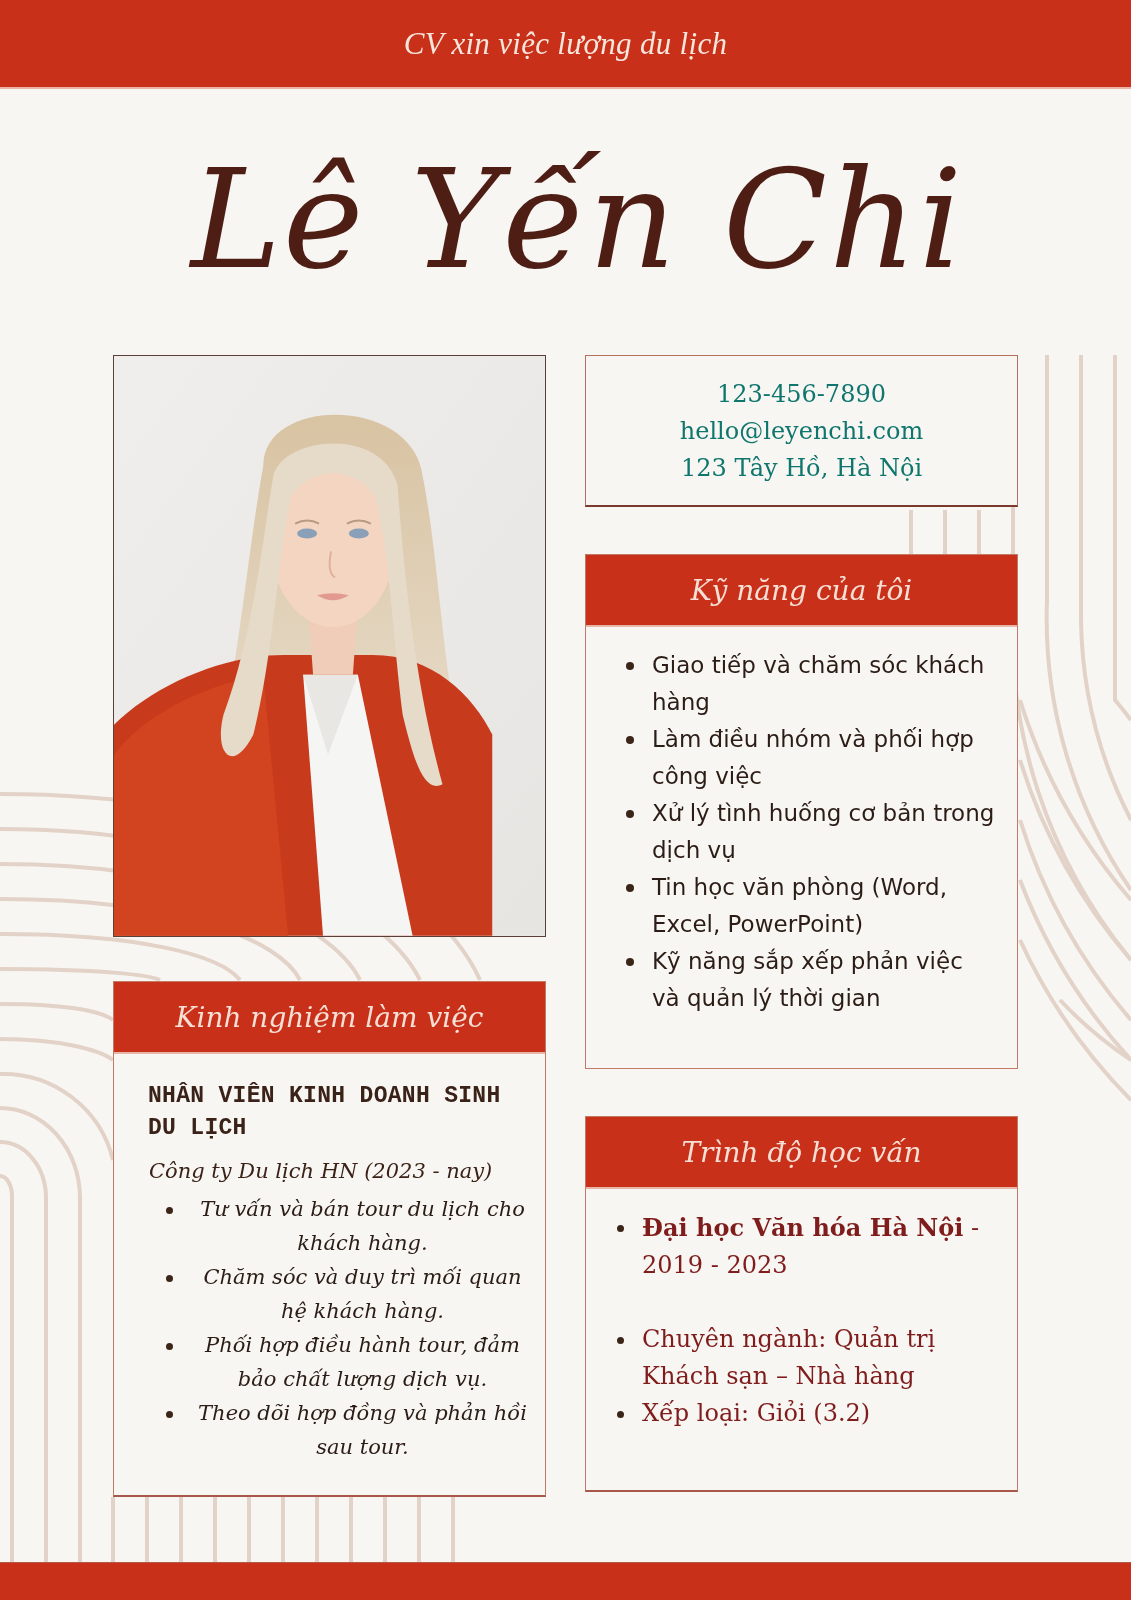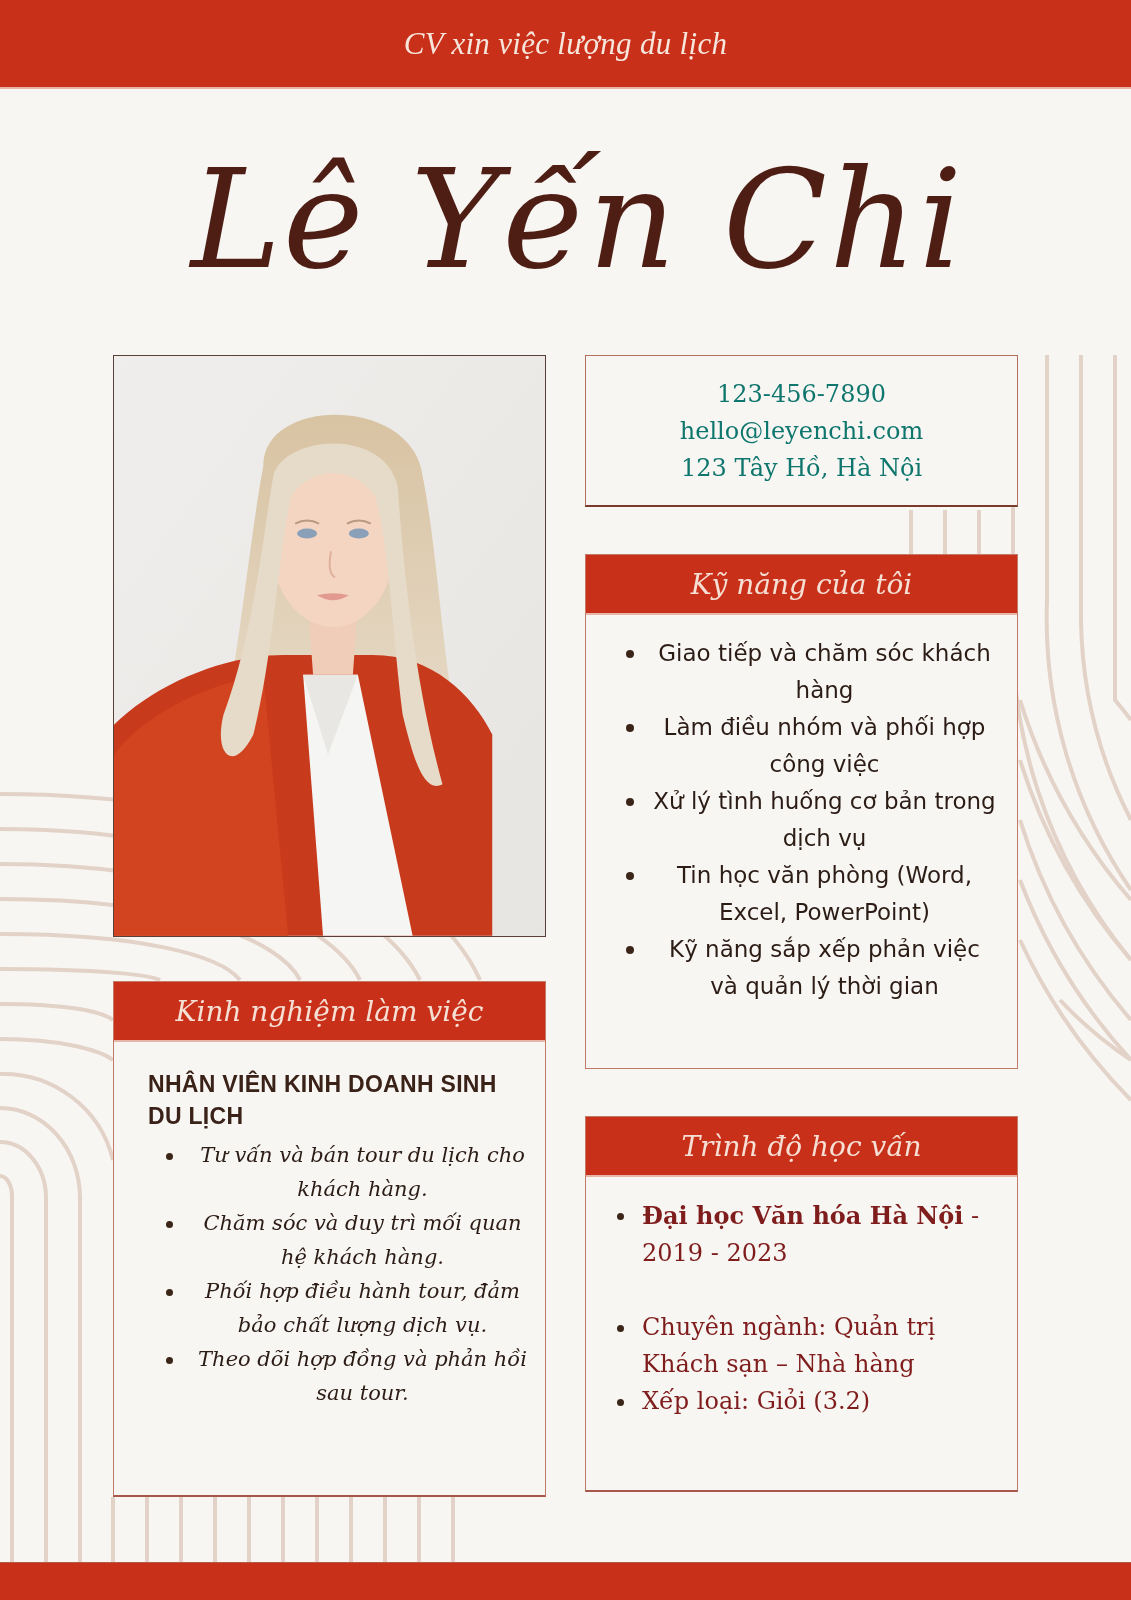--- a/index.html
+++ b/index.html
@@ -42,39 +42,39 @@
     .box {
       position: absolute; background: #f8f6f2;
       border: 1px solid #c27a66;
     }
     .contact { left: 585px; top: 355px; width: 433px; height: 152px;
       border-color: #b5705c; border-bottom: 2px solid #7a3a2c;
       text-align: center; padding-top: 20px;
       font-family: "DejaVu Serif", serif; font-size: 24px; line-height: 37px; color: #0f766e;
     }
     .panel-head {
-      height: 60px; background: #c93019; color: #f6dfd4;
+      height: 72px; background: #c93019; color: #f6dfd4;
       display: flex; align-items: center; justify-content: center;
       font-style: italic; font-size: 28px; font-family: "DejaVu Serif", serif;
       border-bottom: 2px solid #e8b6a8;
     }
     .skills { left: 585px; top: 554px; width: 433px; height: 515px; }
     .skills ul {
       list-style: none; padding: 20px 20px 0 36px;
       font-family: "DejaVu Sans", sans-serif; font-size: 23px; line-height: 37px; color: #2c1c16;
     }
-    .skills li { position: relative; padding-left: 30px; text-align: center; }
+    .skills li { position: relative; padding-left: 30px; }
     .skills li::before {
       content: ""; position: absolute; left: 4px; top: 15px; width: 8px; height: 8px;
       border-radius: 50%; background: #3b2418;
     }
     .exp { left: 113px; top: 981px; width: 433px; height: 516px; border-bottom: 2px solid #a8584a; }
     .exp .job-title {
       padding: 26px 20px 0 34px; font-weight: bold; font-size: 23px; line-height: 32px;
-      color: #3a2218; font-family: Liberation Sans, sans-serif; letter-spacing: 0.3px;
+      color: #3a2218; font-family: Liberation Mono, monospace; letter-spacing: 0.3px;
     }
     .exp .company {
       padding: 12px 20px 0 35px; font-style: italic; font-size: 21px; line-height: 30px;
       color: #3a2218;
     }
     .exp ul { list-style: none; padding: 6px 10px 0 40px; font-style: italic; font-size: 21px; line-height: 34px; color: #2c1c16; text-align: center; }
     .exp li { position: relative; padding-left: 36px; }
     .exp li::before {
       content: ""; position: absolute; left: 12px; top: 15px; width: 7px; height: 7px;
       border-radius: 50%; background: #3b2418;
@@ -194,20 +194,21 @@
     <li>Làm điều nhóm và phối hợp công việc</li>
     <li>Xử lý tình huống cơ bản trong dịch vụ</li>
     <li>Tin học văn phòng (Word, Excel, PowerPoint)</li>
     <li>Kỹ năng sắp xếp phản việc và quản lý thời gian</li>
   </ul>
 </div>
 
 <div class="box exp">
   <div class="panel-head">Kinh nghiệm làm việc</div>
   <div class="job-title">NHÂN VIÊN KINH DOANH SINH DU LỊCH</div>
+  <div class="company">Công ty Du lịch HN (2023 - nay)</div>
   <ul>
     <li>Tư vấn và bán tour du lịch cho khách hàng.</li>
     <li>Chăm sóc và duy trì mối quan hệ khách hàng.</li>
     <li>Phối hợp điều hành tour, đảm bảo chất lượng dịch vụ.</li>
     <li>Theo dõi hợp đồng và phản hồi sau tour.</li>
   </ul>
 </div>
 
 <div class="box edu">
   <div class="panel-head">Trình độ học vấn</div>

